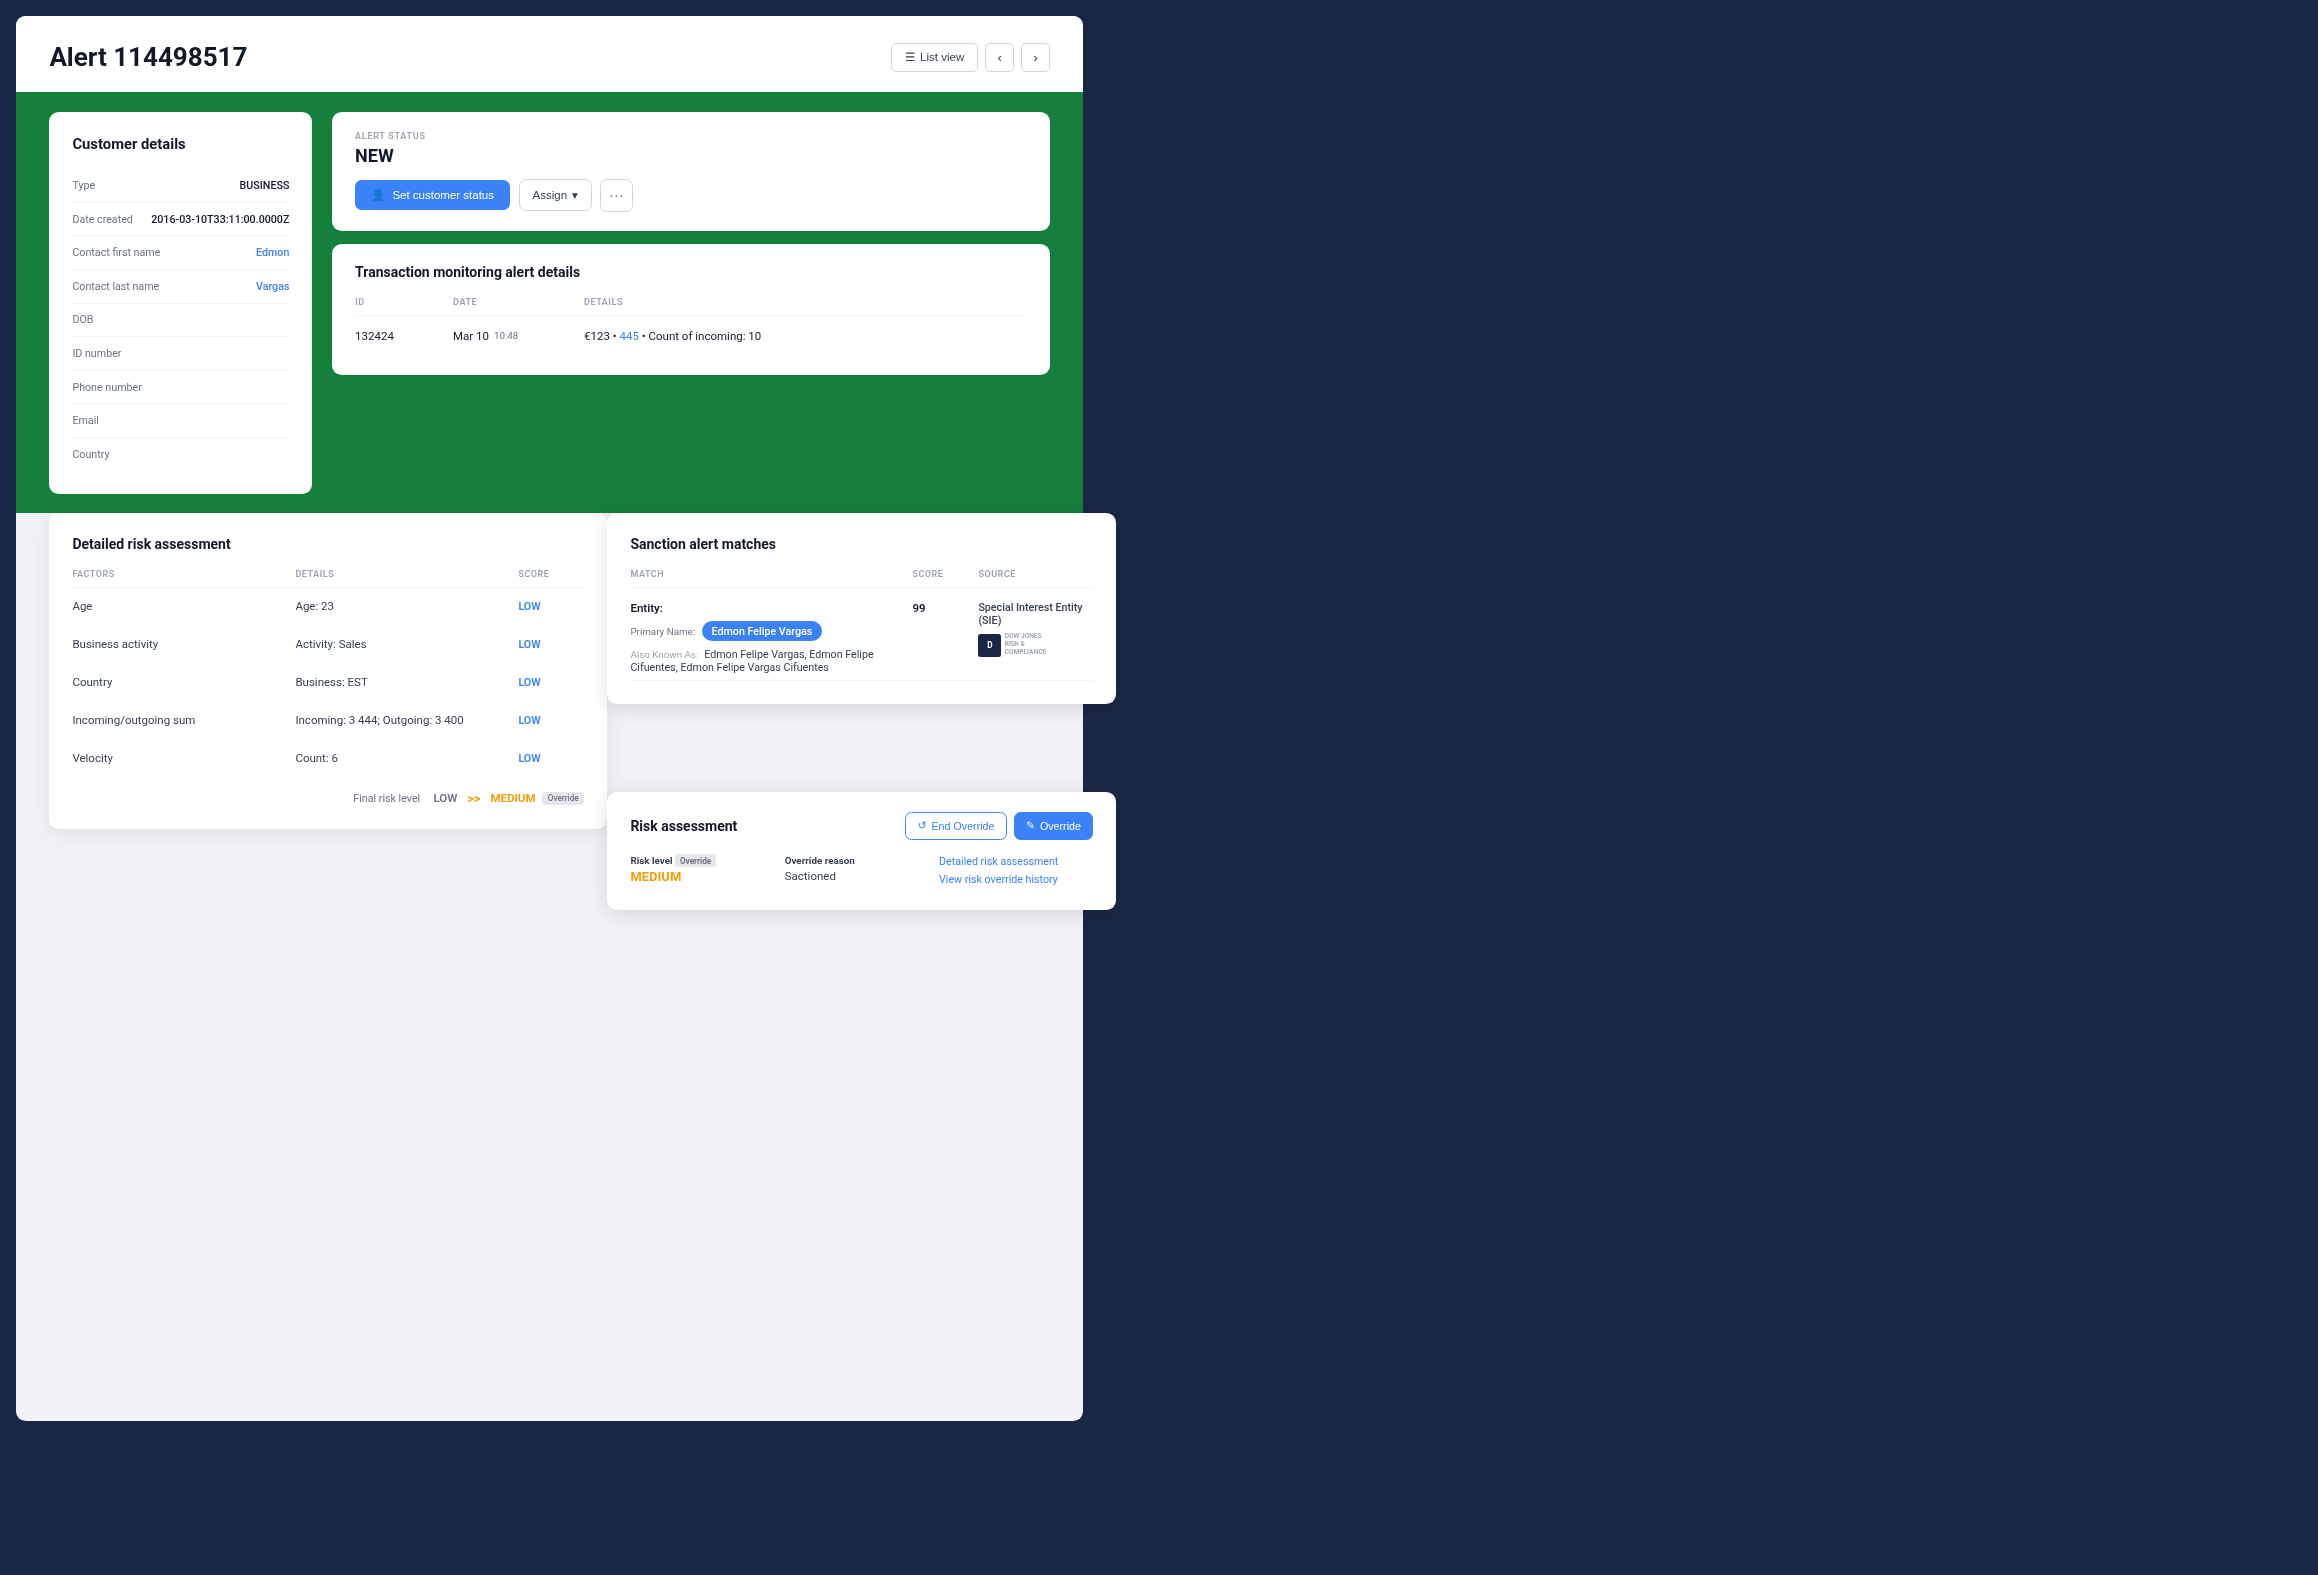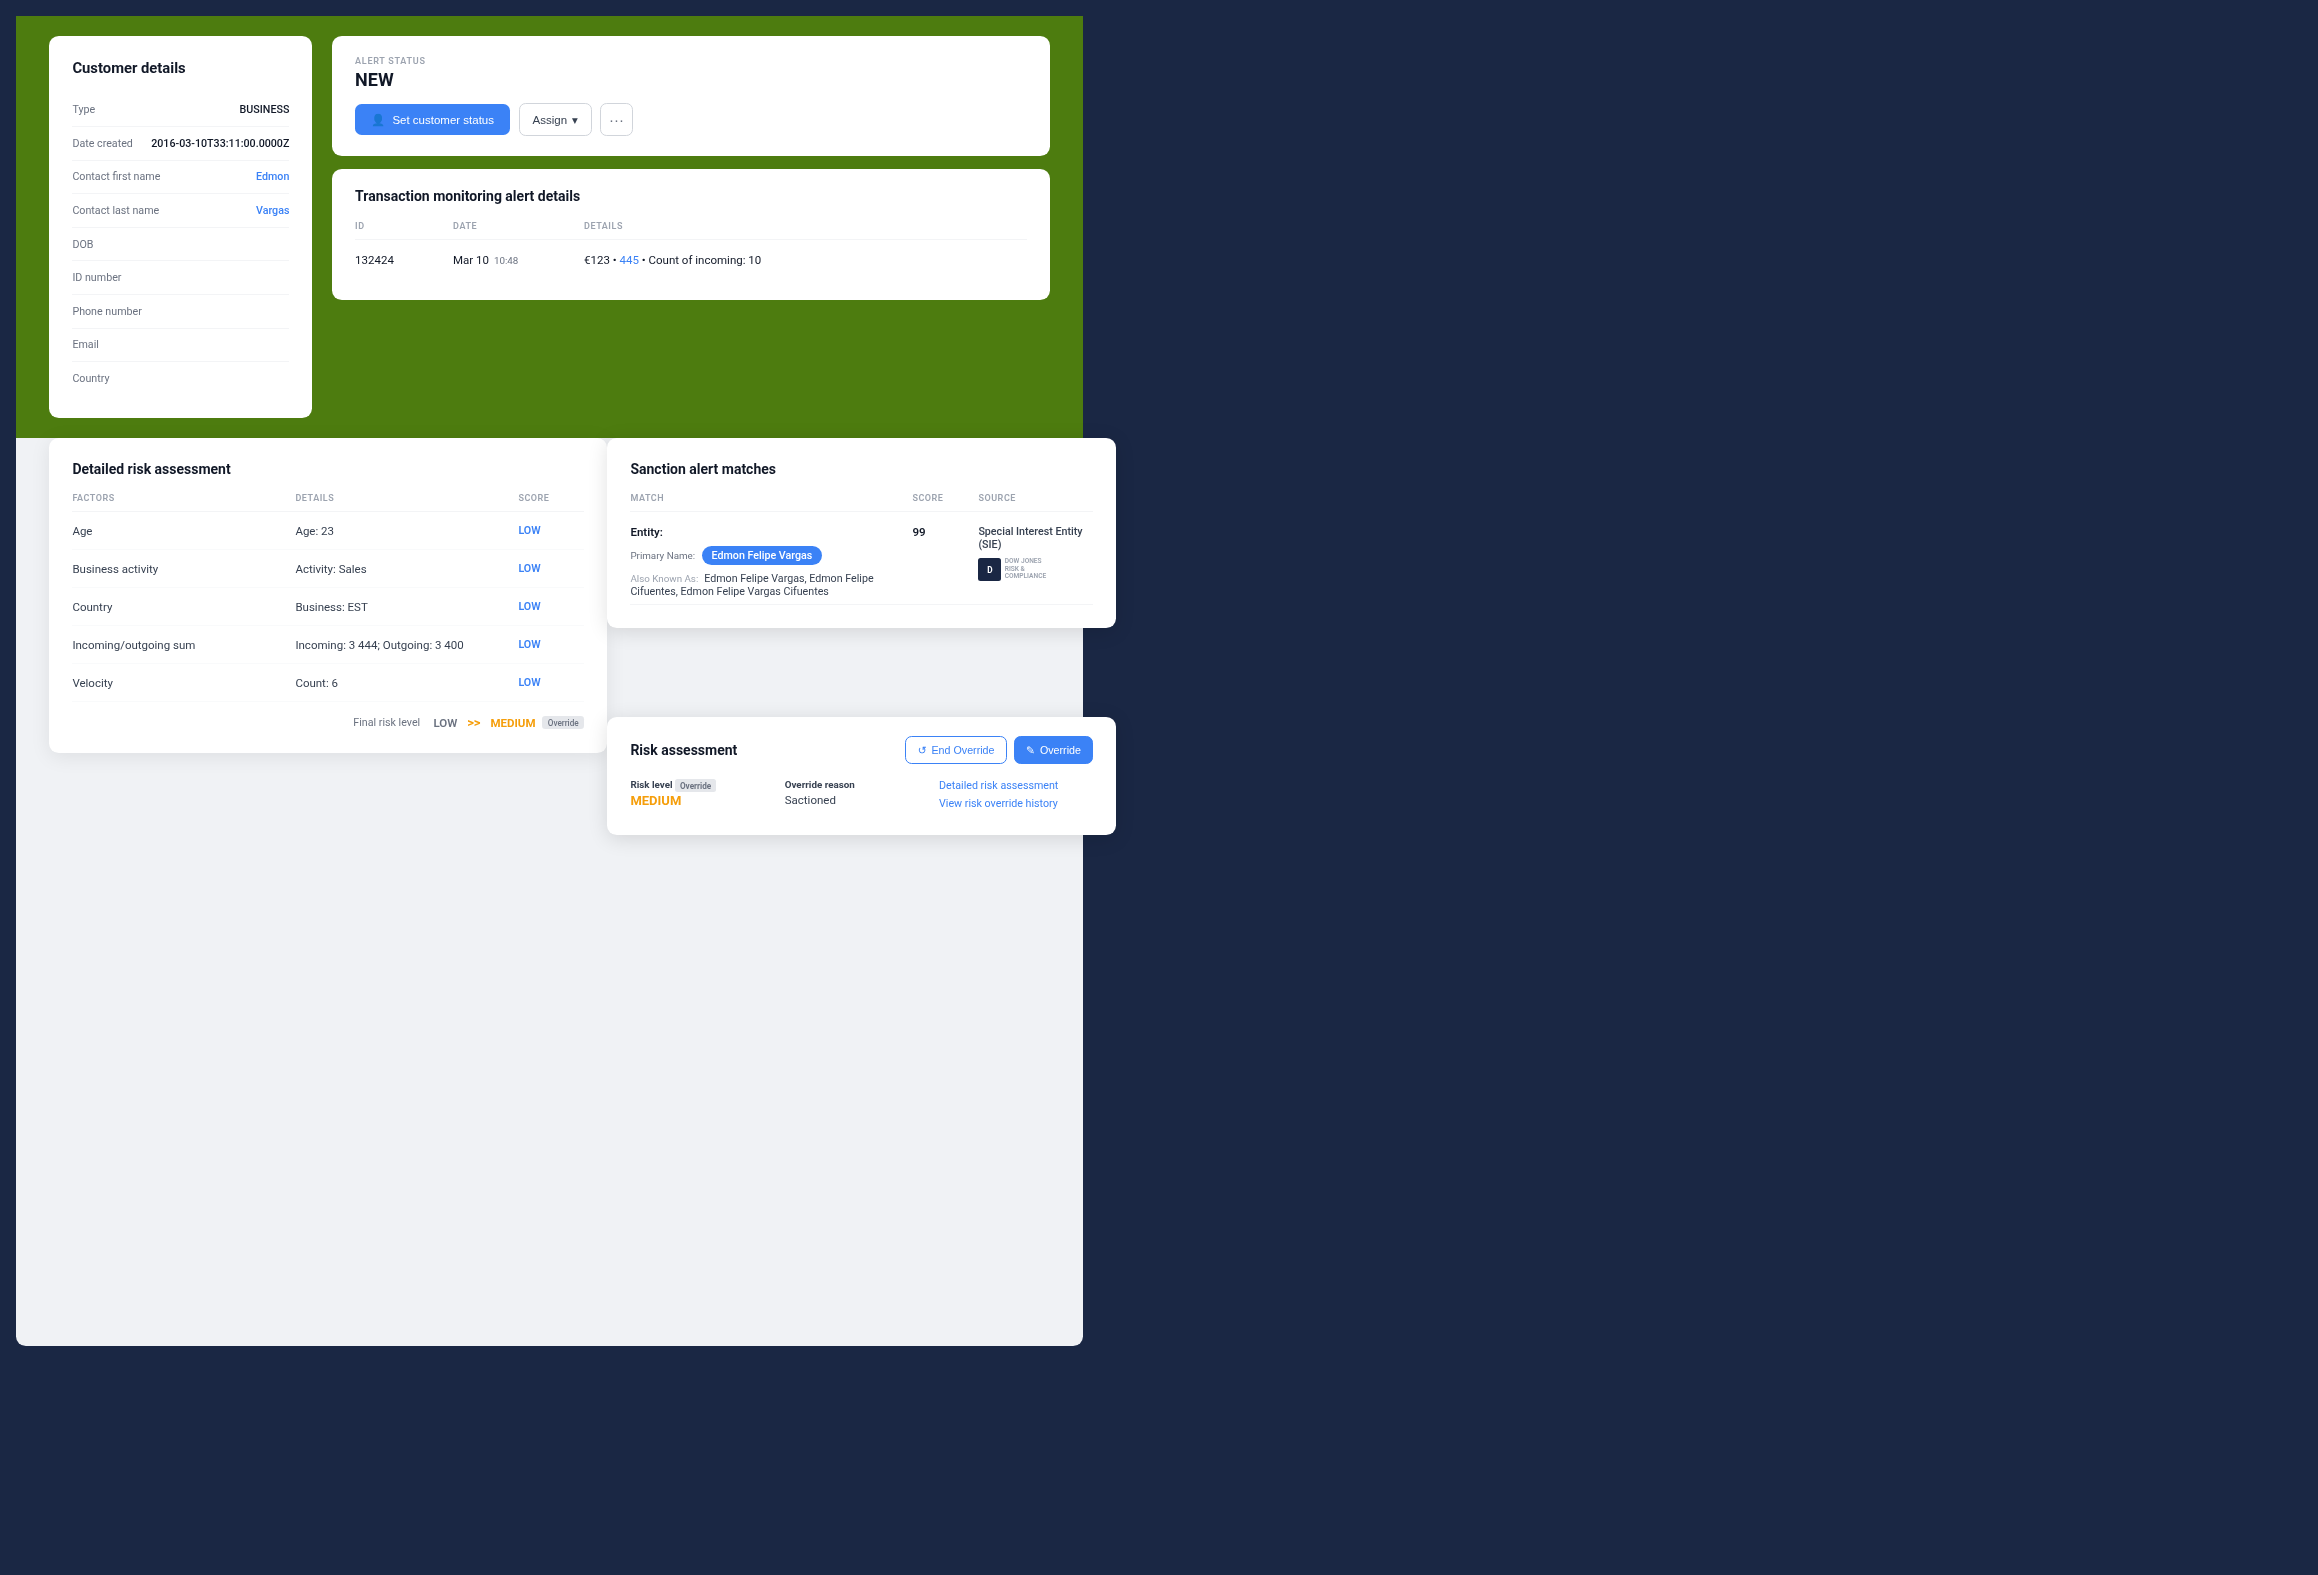--- a/index.html
+++ b/index.html
@@ -64,21 +64,21 @@
       justify-content: center;
       cursor: pointer;
       font-size: 13px;
       color: #374151;
     }
     .content-area {
       padding: 19.7px 33px;
       display: grid;
       grid-template-columns: 263px 1fr;
       gap: 19.7px;
-      background: #4d7c0f;
+      background: #15803d;
     }
     .left-panel {
       display: flex;
       flex-direction: column;
       gap: 0;
     }
     .customer-details-card {
       background: white;
       border-radius: 9.8px;
       padding: 23px;
@@ -479,20 +479,35 @@
       cursor: pointer;
       display: block;
       margin-bottom: 4.9px;
     }
   </style>
 </head>
 <body>
 
 <div class="main-container">
 
+  <div class="header">
+    <h1 class="alert-title">Alert 114498517</h1>
+    <div class="header-controls">
+      <button class="list-view-btn">
+        <span>☰</span>
+        <span>List view</span>
+      </button>
+      <button class="nav-btn">
+        <span>‹</span>
+      </button>
+      <button class="nav-btn">
+        <span>›</span>
+      </button>
+    </div>
+  </div>
 
   <div class="content-area">
 
     <div class="left-panel">
       <div class="customer-details-card">
         <div class="card-title">Customer details</div>
 
         <div class="detail-row">
           <span class="detail-label">Type</span>
           <span class="detail-value">BUSINESS</span>

